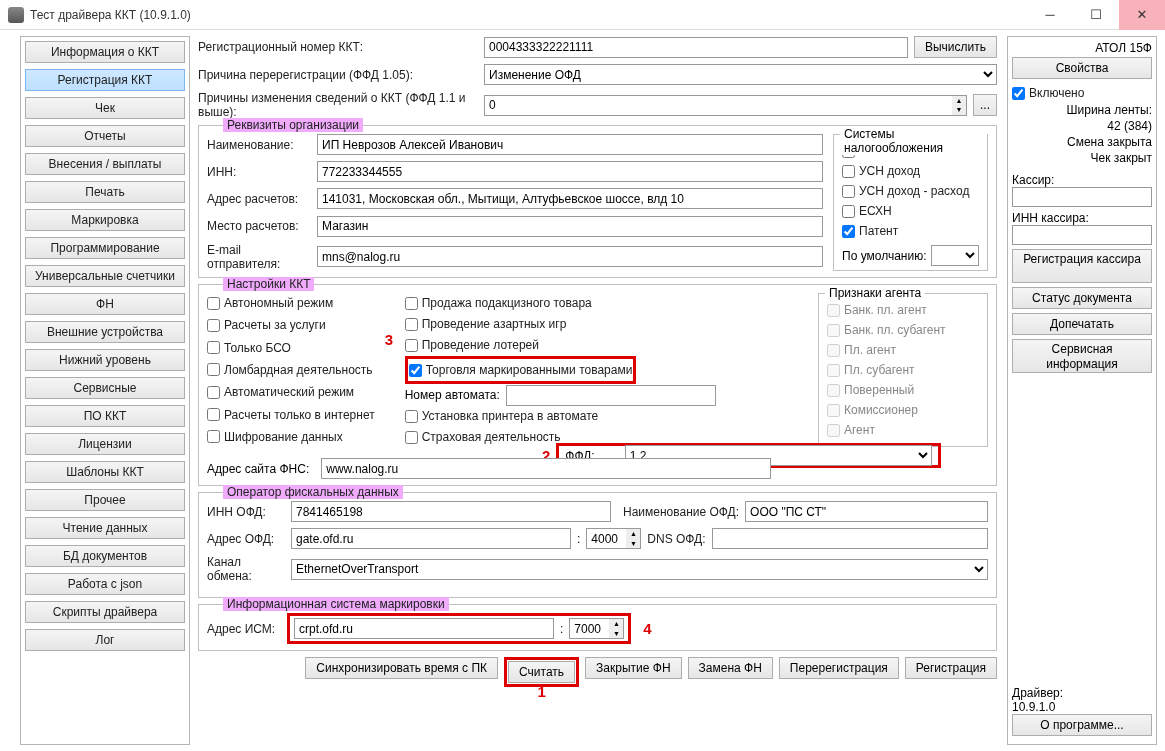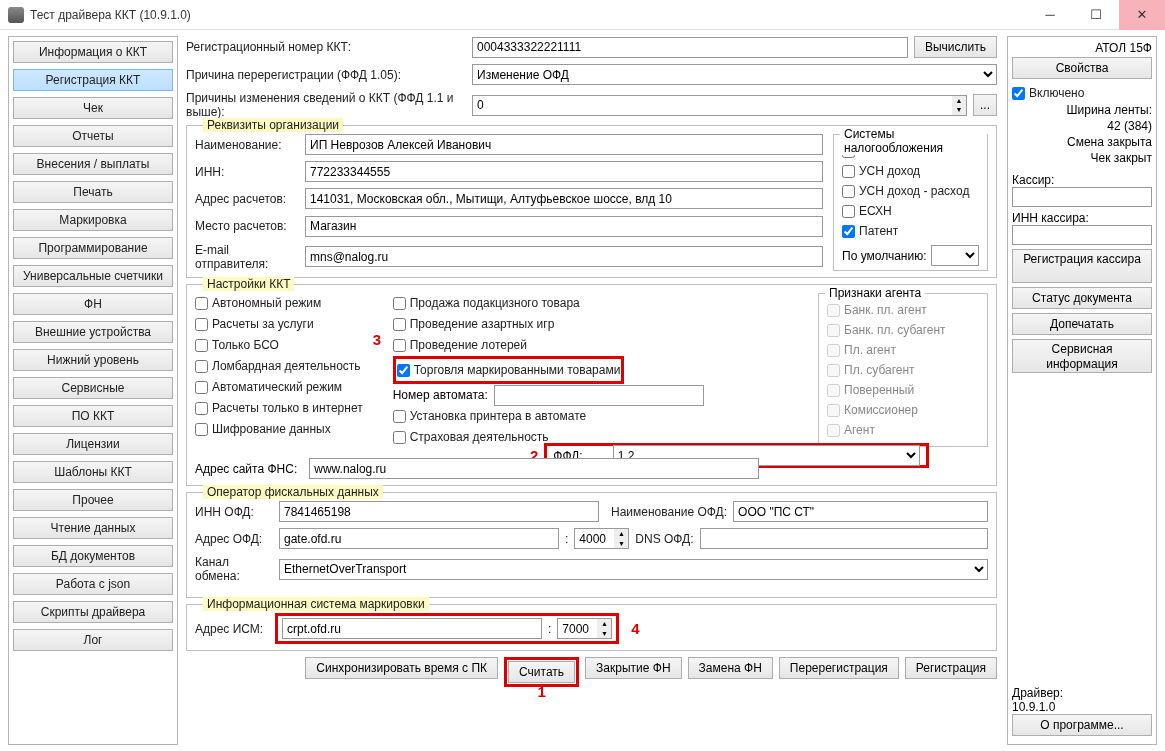--- a/index.html
+++ b/index.html
@@ -4,45 +4,45 @@
 <style>
 * { box-sizing: border-box; margin: 0; padding: 0; }
 body { font-family: "Segoe UI", Tahoma, sans-serif; font-size: 12px; background: #fff; width: 1165px; height: 751px; overflow: hidden; }
 .titlebar { height: 30px; display: flex; align-items: center; padding-left: 8px; border-bottom: 1px solid #ddd; }
 .titlebar .icon { width: 16px; height: 16px; margin-right: 6px; background: linear-gradient(#888,#555); border-radius: 3px; }
 .titlebar .title { flex: 1; color: #333; font-size: 12px; }
 .winbtns { display: flex; height: 30px; }
 .winbtn { width: 46px; height: 30px; display: flex; align-items: center; justify-content: center; font-size: 13px; color: #333; }
 .winbtn.close { background: #f7b2ba; }
 .app { display: flex; height: 721px; }
-.leftpanel { width: 170px; border: 1px solid #b5b5b5; margin: 6px 4px 6px 8px; padding: 4px; display: flex; flex-direction: column; gap: 6px; overflow-y: auto; }
+.leftpanel { width: 170px; border: 1px solid #b5b5b5; margin: 6px 4px 6px 20px; padding: 4px; display: flex; flex-direction: column; gap: 6px; overflow-y: auto; }
 .navbtn { background: linear-gradient(#f5f5f5,#e6e6e6); border: 1px solid #adadad; height: 22px; font-size: 12px; text-align: center; line-height: 20px; color: #222; }
 .navbtn.active { background: linear-gradient(#cfe8ff,#bde0ff); border-color: #7bb6ef; }
 .centerpanel { flex: 1; padding: 6px 6px 6px 4px; overflow: hidden; }
 .rightpanel { width: 150px; border: 1px solid #b5b5b5; margin: 6px 8px 6px 4px; padding: 4px; font-size: 12px; display: flex; flex-direction: column; }
 .rightpanel .ralign { text-align: right; margin-bottom: 2px; }
 .rightpanel .btn { background: linear-gradient(#f5f5f5,#e6e6e6); border: 1px solid #adadad; height: 22px; font-size: 12px; text-align: center; line-height: 20px; margin-bottom: 4px; }
 .rightpanel input[type=text] { width: 100%; height: 20px; border: 1px solid #999; padding: 0 3px; font-size: 12px; margin-bottom: 4px; }
 .rightpanel .spacer { flex: 1; }
 .row { display: flex; align-items: center; margin-bottom: 6px; gap: 6px; }
 .row label { color: #222; }
 .txt { height: 21px; border: 1px solid #999; padding: 0 4px; font-size: 12px; background: #fff; }
 .sel { height: 21px; border: 1px solid #999; font-size: 12px; background: #fff; }
 .btn { background: linear-gradient(#f5f5f5,#e6e6e6); border: 1px solid #adadad; height: 22px; font-size: 12px; padding: 0 10px; }
 .fieldset { border: 1px solid #c0c0c0; padding: 8px 8px 6px 8px; margin-bottom: 6px; position: relative; }
-.fieldset > .legend { position: absolute; top: -8px; left: 16px; background: #fef9c3; padding: 0 4px; color: #222; font-size: 12px; text-align: center; }
+.fieldset > .legend { position: absolute; top: -8px; left: 24px; background: #f0abfc; padding: 0 4px; color: #222; font-size: 12px; text-align: center; }
 .grid2 { display: grid; grid-template-columns: 110px 1fr; row-gap: 6px; align-items: center; }
 .grid2 label { color: #222; }
 .check { display: flex; align-items: center; gap: 4px; height: 20px; font-size: 12px; color: #222; }
 .check input { width: 13px; height: 13px; }
 .check.dis { color: #888; }
 .taxbox { border: 1px solid #c0c0c0; padding: 6px 8px 4px 8px; position: relative; width: 155px;}
 .taxbox .legend { position: absolute; top: -8px; left: 6px; background: #fff; padding: 0 4px; font-size: 12px; }
 .kktcols { display: flex; gap: 30px; }
-.kktcols .colA, .kktcols .colB { display: flex; flex-direction: column; gap: 1px; }
+.kktcols .colA, .kktcols .colB { display: flex; flex-direction: column; gap: 1px; justify-content: space-between; }
 .redbox { border: 3px solid #d00; padding: 1px; }
 .rednum { color: #d00; font-weight: bold; font-size: 15px; }
 .botbtns { display: flex; justify-content: flex-end; gap: 6px; margin-top: 6px; position:relative;}
 .spinner { display:flex; }
 .spinner input { text-align:left; }
 .spinbtns { width: 15px; border: 1px solid #999; border-left: none; display:flex; flex-direction:column; background:#eee; font-size:7px; }
 .spinbtns span { flex:1; text-align:center; line-height:9px; }
 </style>
 </head>
 <body>

